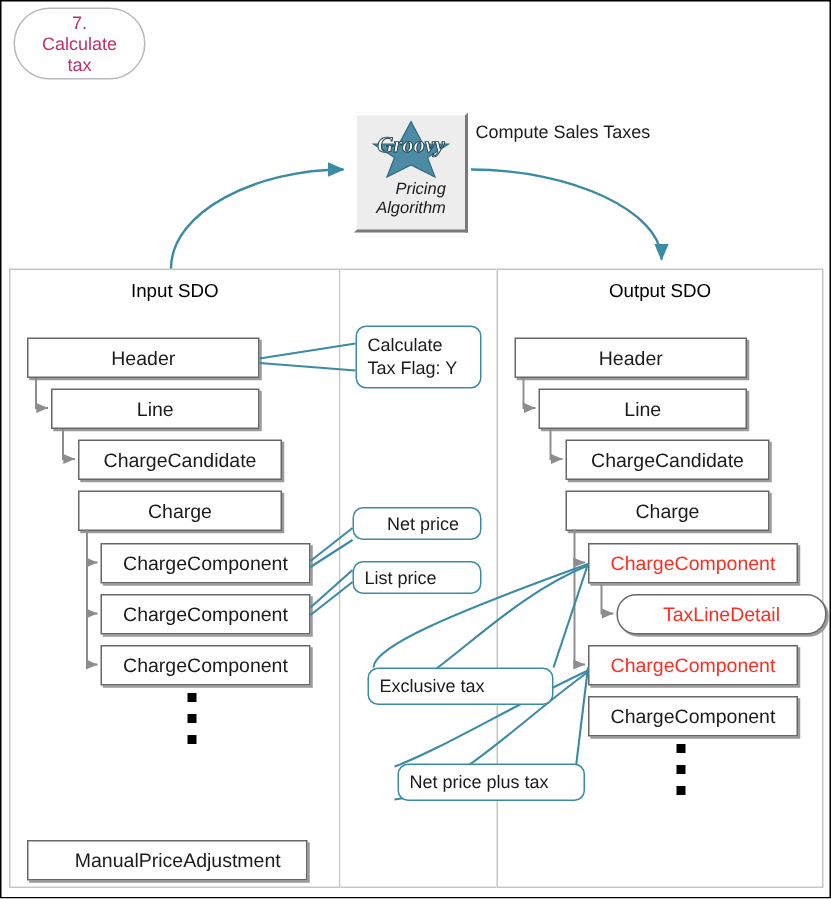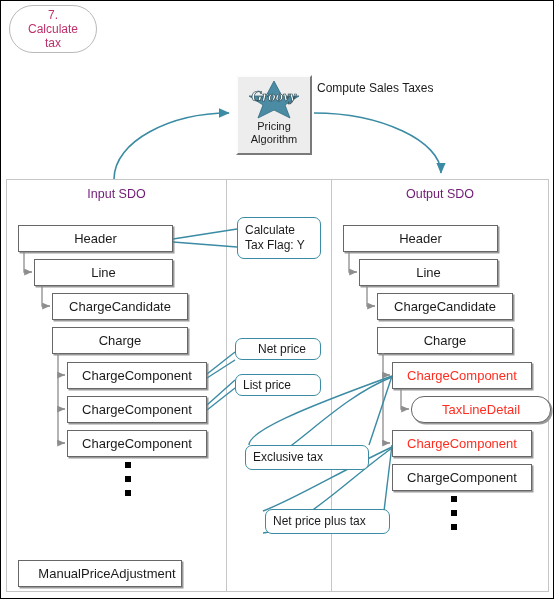--- a/index.html
+++ b/index.html
@@ -58,22 +58,23 @@
   }
   .algo-logo {
     width: 72px;
     height: 40px;
     margin-top: 2px;
   }
   .algo-label {
     font-size: 11px;
     line-height: 13px;
     color: #1b1b1b;
-    text-align: center;
+    text-align: right;
     margin-top: 1px;
+    font-style: italic;
   }
   .algo-caption {
     position: absolute;
     left: 316px;
     top: 80px;
     font-size: 12px;
     color: #1b1b1b;
     white-space: nowrap;
   }
   
@@ -86,21 +87,21 @@
   #panel-input  { left: 5px;   top: 178px; width: 221px; height: 413px; }
   #panel-mid    { left: 226px; top: 178px; width: 104px; height: 413px; border-left: none; border-right: none; }
   #panel-output { left: 330px; top: 178px; width: 218px; height: 413px; }
   .panel-title {
     position: absolute;
     top: 7px;
     left: 0;
     right: 0;
     text-align: center;
     font-size: 12.5px;
-    color: #701a75;
+    color: #000000;
   }
   
   .ebox {
     position: absolute;
     background: #ffffff;
     border: 1px solid #676767;
     box-shadow: 1.5px 1.5px 0 0 #9a9a9a;
     box-sizing: border-box;
     display: flex;
     align-items: center;
@@ -219,21 +220,21 @@
   <div class="ebox" style="left:51px;  top:292px; width:136px;">ChargeCandidate</div>
   <div class="ebox" style="left:51px;  top:326px; width:136px;">Charge</div>
   <div class="ebox" style="left:66px;  top:361px; width:140px;">ChargeComponent</div>
   <div class="ebox" style="left:66px;  top:395px; width:140px;">ChargeComponent</div>
   <div class="ebox" style="left:66px;  top:429px; width:140px;">ChargeComponent</div>
   <div class="dots" style="left:124px; top:461px;">
     <i></i>
     <i></i>
     <i></i>
   </div>
-  <div class="ebox" style="left:17px;  top:559px; width:164px;padding-left:14px;">ManualPriceAdjustment</div>
+  <div class="ebox" style="left:17px;  top:559px; width:187px;padding-left:14px;">ManualPriceAdjustment</div>
 
   <div class="ebox" style="left:342px; top:224px; width:155px;">Header</div>
   <div class="ebox" style="left:358px; top:258px; width:139px;">Line</div>
   <div class="ebox" style="left:376px; top:292px; width:136px;">ChargeCandidate</div>
   <div class="ebox" style="left:376px; top:326px; width:136px;">Charge</div>
   <div class="ebox red" style="left:391px; top:361px; width:140px;">ChargeComponent</div>
   <div class="ebox red" style="left:410px; top:395px; width:140px;border-radius:13px;">TaxLineDetail</div>
   <div class="ebox red" style="left:391px; top:429px; width:140px;">ChargeComponent</div>
   <div class="ebox" style="left:391px; top:463px; width:140px;">ChargeComponent</div>
   <div class="dots" style="left:450px; top:495px;">

